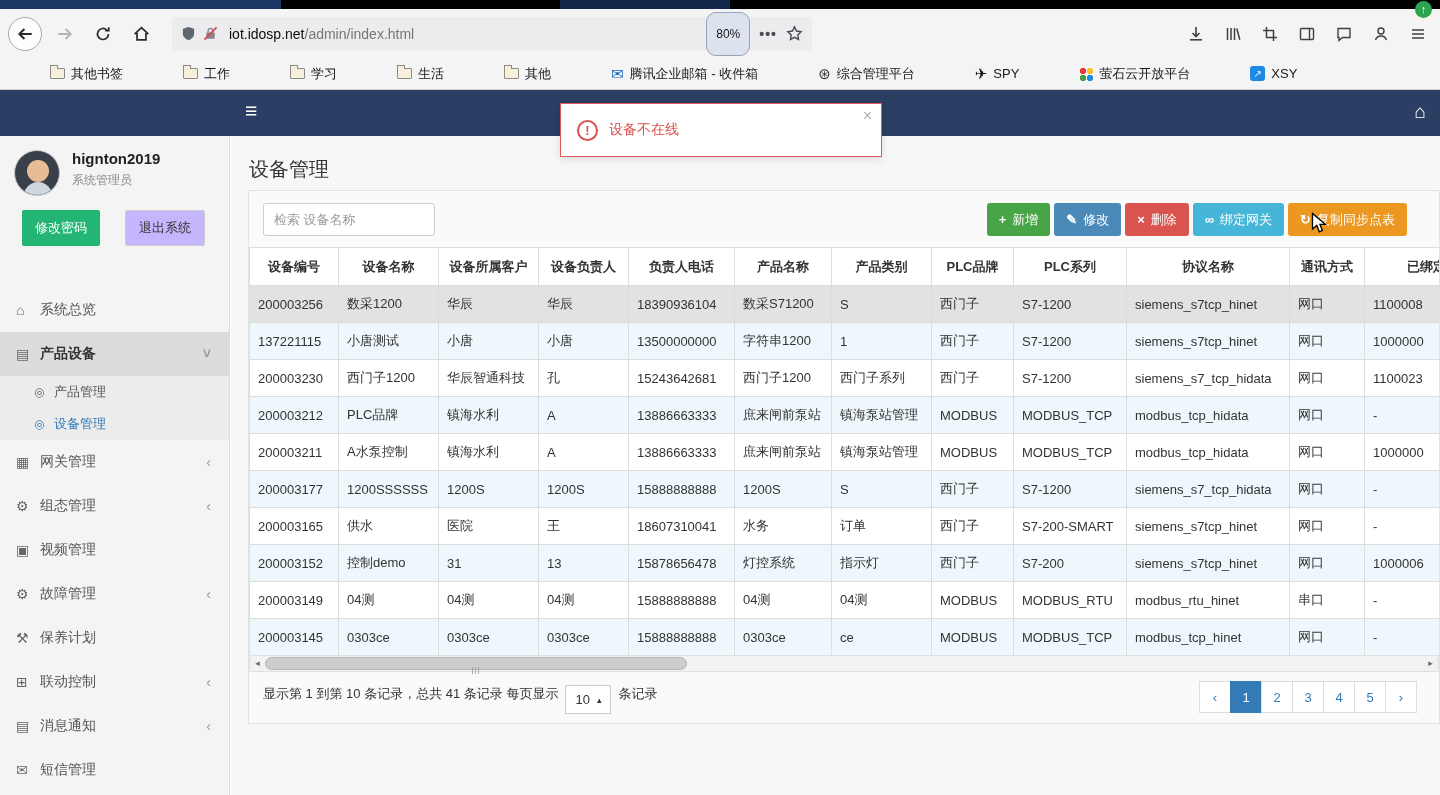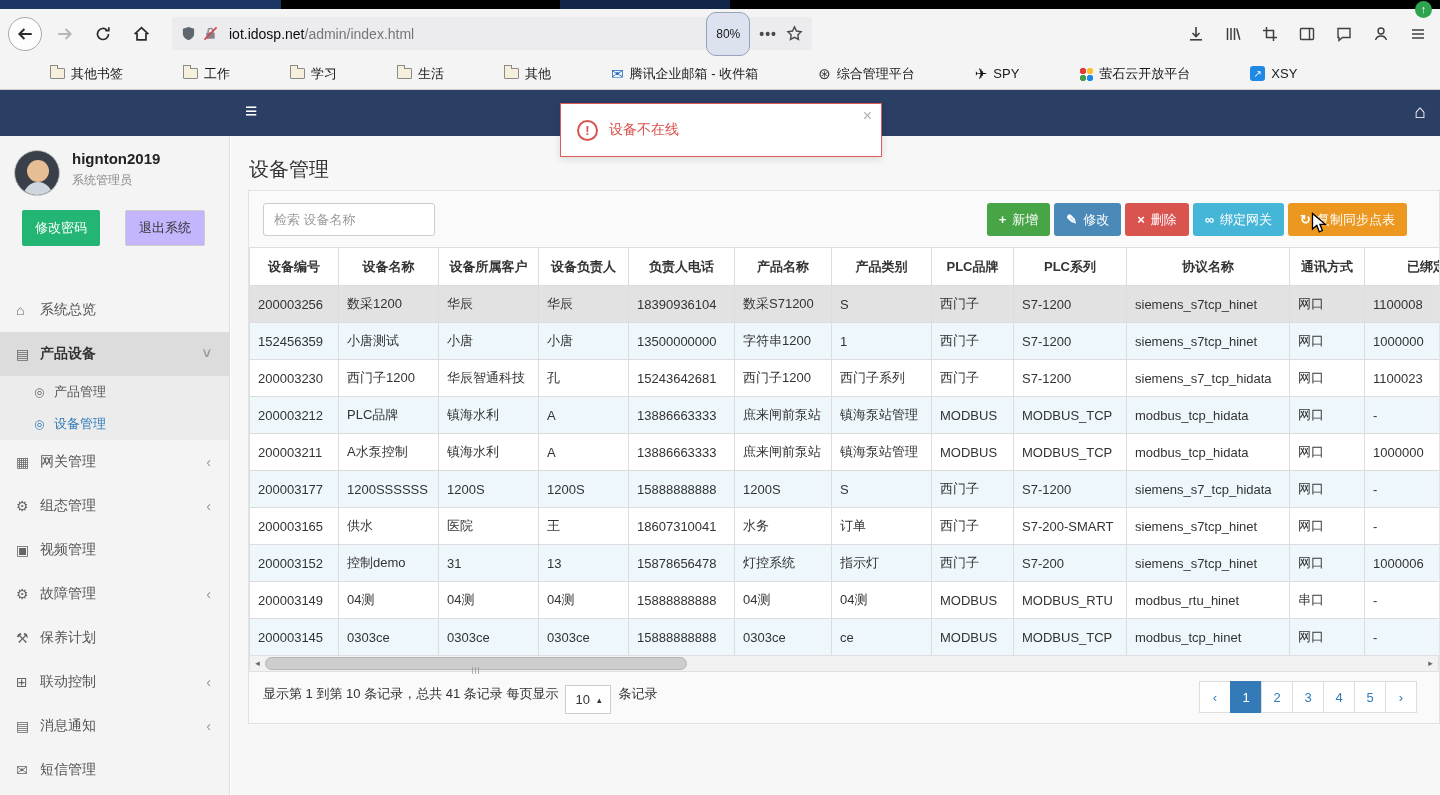--- a/index.html
+++ b/index.html
@@ -399,21 +399,21 @@
                 <td>18390936104</td>
                 <td>数采S71200</td>
                 <td>S</td>
                 <td>西门子</td>
                 <td>S7-1200</td>
                 <td>siemens_s7tcp_hinet</td>
                 <td>网口</td>
                 <td>1100008</td>
               </tr>
               <tr>
-                <td>152456359</td>
+                <td>137221115</td>
                 <td>小唐测试</td>
                 <td>小唐</td>
                 <td>小唐</td>
                 <td>13500000000</td>
                 <td>字符串1200</td>
                 <td>1</td>
                 <td>西门子</td>
                 <td>S7-1200</td>
                 <td>siemens_s7tcp_hinet</td>
                 <td>网口</td>

